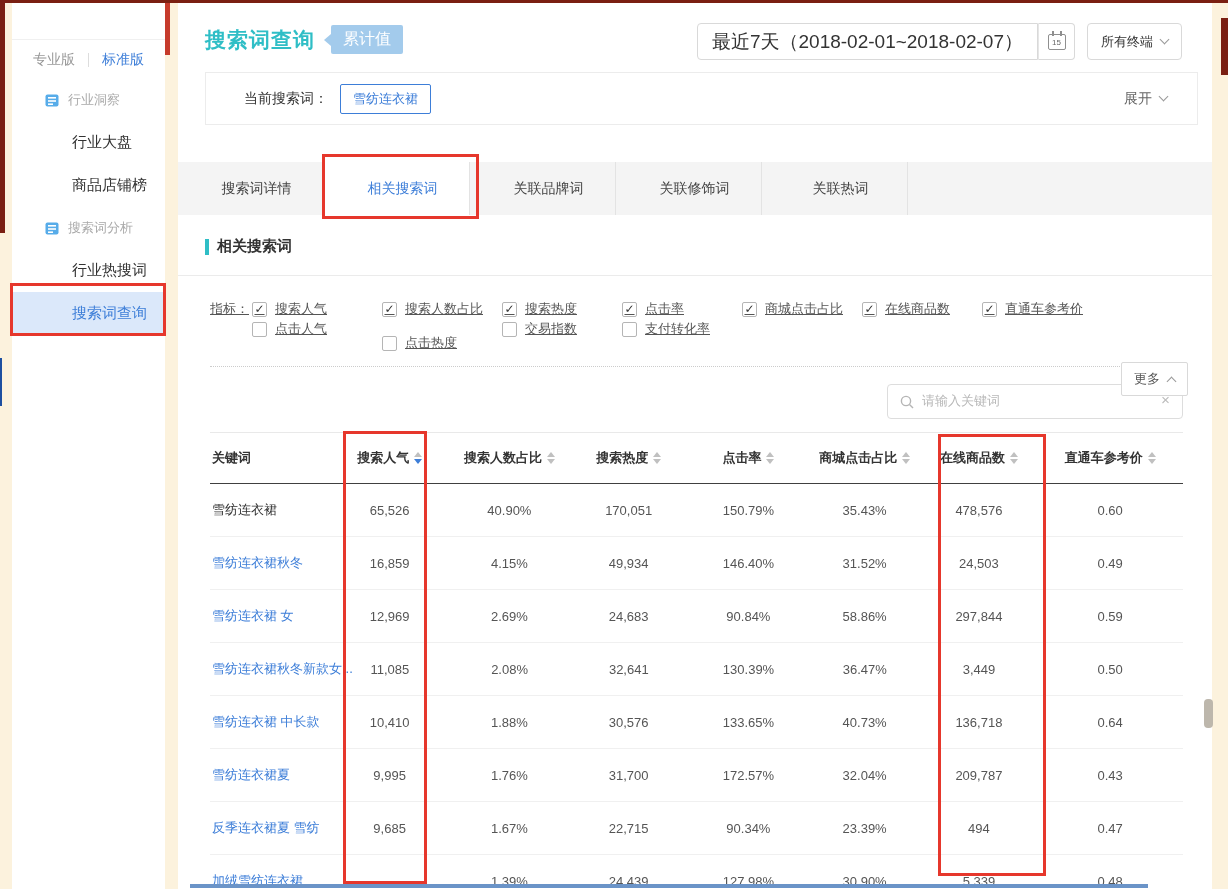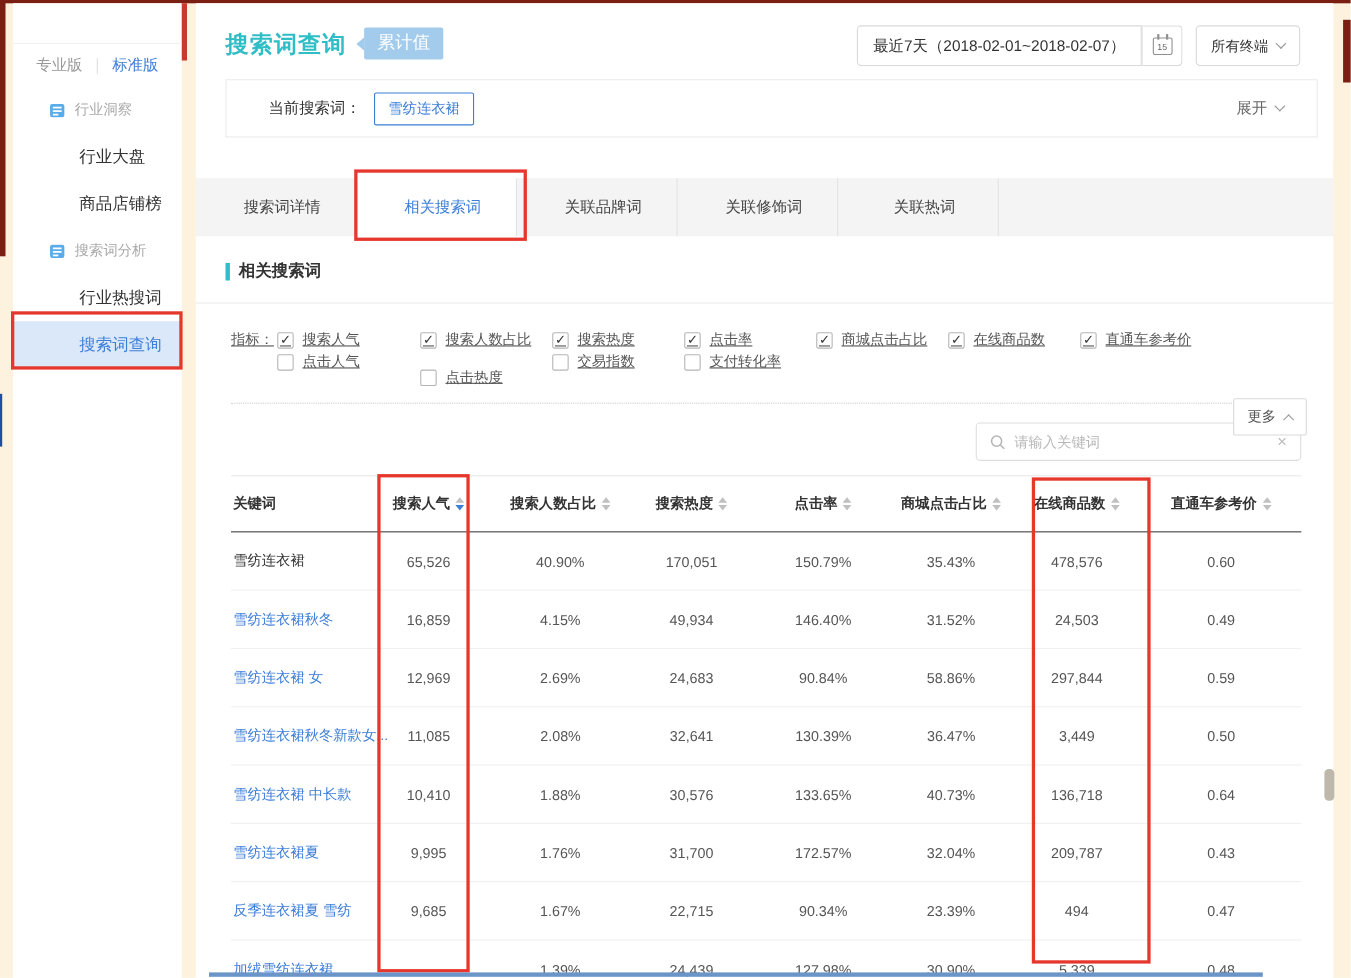--- a/index.html
+++ b/index.html
@@ -32,21 +32,21 @@
   #page-title { font-size:21px; font-weight:bold; color:#2fbec6; letter-spacing:1px; }
   #cum-badge { position:relative; margin-left:16px; background:#a3cbec; color:#fff;
     font-size:16px; padding:4px 12px; border-radius:2px; }
   #cum-badge::before { content:""; position:absolute; left:-7px; top:50%;
     margin-top:-6px; border:6px solid transparent; border-right:7px solid #a3cbec;
     border-left:none; }
   #hdr-controls { position:absolute; top:20px; right:30px; display:flex; gap:12px;
     height:37px; align-items:stretch; }
   .date-group { display:flex; }
   #date-box { border:1px solid #d9d9d9; border-radius:4px 0 0 4px; display:flex;
-    align-items:center; padding:0 14px; font-size:14px; color:#333; cursor:pointer; }
+    align-items:center; padding:0 14px; font-size:19px; color:#333; cursor:pointer; }
   #cal-box { border:1px solid #d9d9d9; border-left:1px solid #e6e6e6;
     border-radius:0 4px 4px 0; width:37px; display:flex; align-items:center;
     justify-content:center; cursor:pointer; }
   .cal { display:inline-block; width:18px; height:16px; border:1px solid #8f8f8f;
     border-radius:2px; position:relative; }
   .cal::before, .cal::after { content:""; position:absolute; top:-4px; width:2px;
     height:5px; background:#8f8f8f; }
   .cal::before { left:3px; } .cal::after { right:3px; }
   .cal-num { display:block; font-size:8px; color:#666; text-align:center;
     margin-top:4px; line-height:1; }
@@ -88,21 +88,21 @@
   .cb { width:15px; height:15px; border:1px solid #b5b5b5; border-radius:2px;
     background:#fff; display:inline-flex; align-items:center; justify-content:center;
     font-size:12px; line-height:1; color:#333; margin-right:8px; }
   #more-btn { position:absolute; top:86px; right:24px; border:1px solid #d9d9d9;
     border-radius:2px; padding:7px 12px; font-size:13px; color:#555; cursor:pointer;
     display:flex; align-items:center; background:#fff; }
   #dotted-sep { margin:14px 28px 0 32px; border-top:1px dotted #ccc; }
   #search-row { display:flex; justify-content:flex-end; padding-right:29px;
     margin-top:17px; }
   #search-box { width:296px; height:35px; border:1px solid #ddd; border-radius:4px;
-    display:flex; align-items:center; padding:0 12px; }
+    display:flex; align-items:center; padding:0 12px;font-family:Liberation Mono, monospace; }
   #search-input { border:none; outline:none; flex:1; font-size:13px; color:#333;
     margin-left:8px; font-family:inherit; }
   #search-input::placeholder { color:#b8b8b8; }
   #clear-icon { color:#bbb; font-size:15px; cursor:pointer; }
 
   
   #kw-table { margin:13px 29px 0 32px; }
   .t-row { display:flex; align-items:center; }
   #thead-row { height:52px; border-top:1px solid #e9e9e9; border-bottom:1px solid #404040;
     font-weight:bold; color:#333; font-size:13px; }

